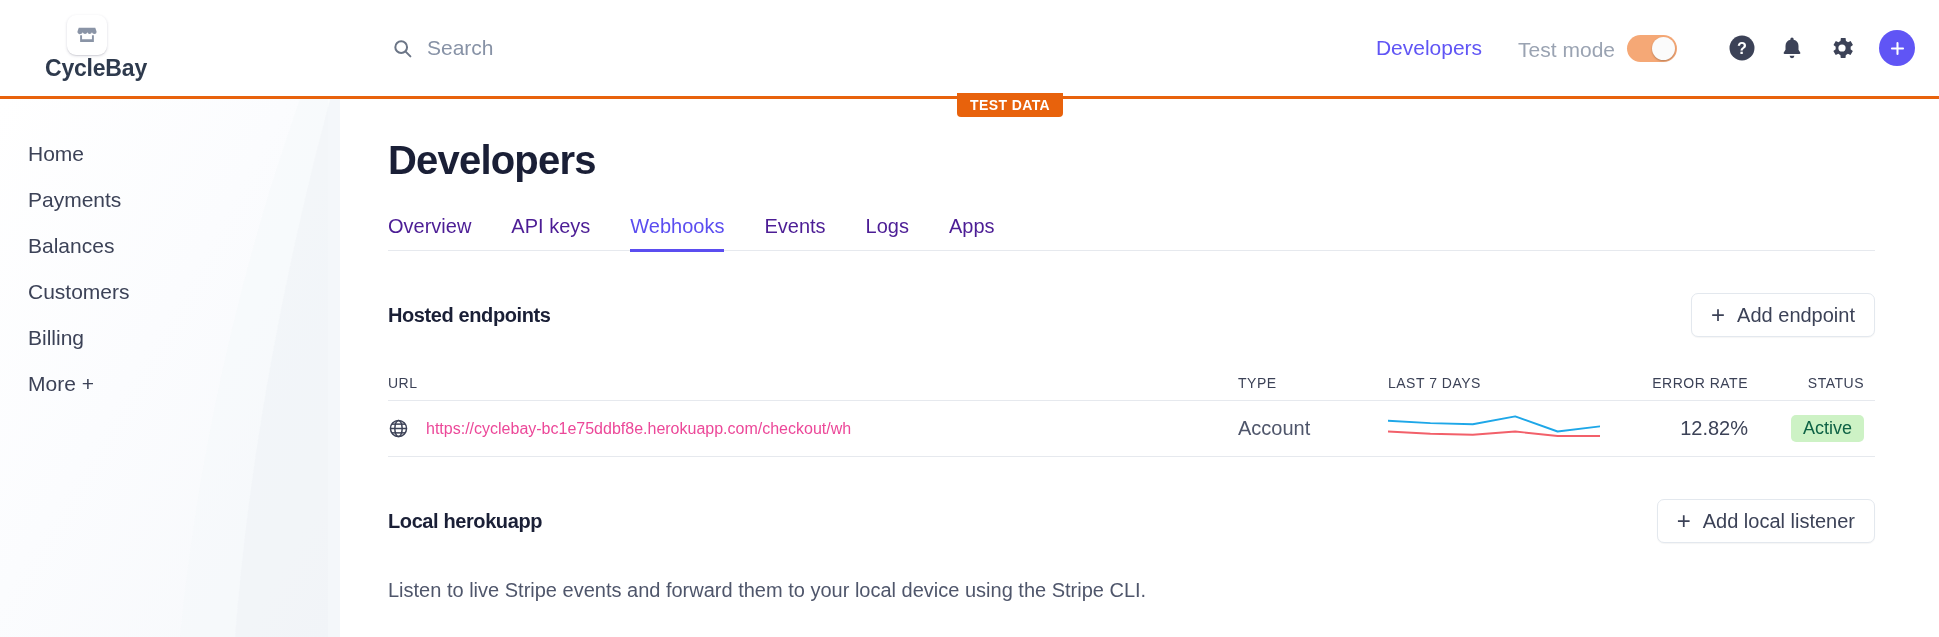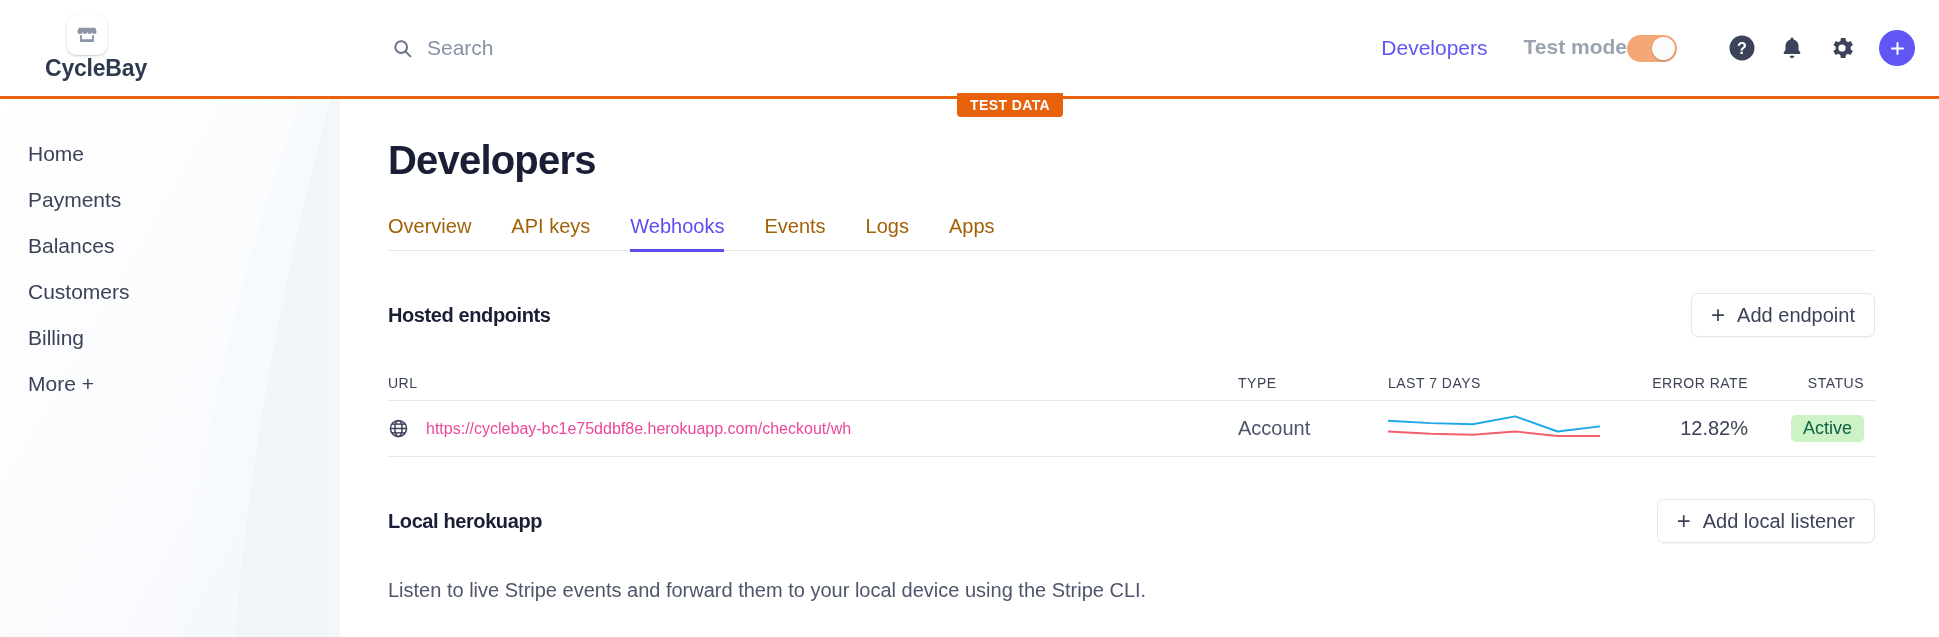--- a/index.html
+++ b/index.html
@@ -33,21 +33,21 @@
   }
   .search-label { font-size:21px; color:#8792a6; }
 
   .top-right {
     position:absolute; right:24px; top:50%; transform:translateY(-50%);
     display:flex; align-items:center;
   }
   .developers-link {
     font-size:21px; color:#6055f5; font-weight:500; margin-right:36px; cursor:pointer;
   }
-  .testmode { display:flex; align-items:flex-start; gap:0; margin-right:38px;font-weight:bold; }
+  .testmode { display:flex; align-items:flex-end; gap:12px; margin-right:38px; }
   .testmode-label { font-size:21px; color:#9aa3b2; }
   .toggle {
     width:50px; height:27px; border-radius:14px; background:#f5a876;
     position:relative; cursor:pointer;
   }
   .toggle-knob {
     position:absolute; top:2px; right:2px; width:23px; height:23px;
     border-radius:50%; background:#fbfbfb;
     box-shadow:0 1px 2px rgba(0,0,0,.25);
   }
@@ -89,21 +89,21 @@
   .main { position:absolute; left:388px; top:99px; width:1487px; }
   .page-title {
     font-size:40px; font-weight:700; color:#1a1f36; letter-spacing:-.8px;
     margin-top:39px;
   }
   .tabs {
     display:flex; align-items:flex-end; gap:40px; margin-top:26px;
     border-bottom:1px solid #e6e9ee; height:42px;
   }
   .tab {
-    font-size:20px; color:#a16207; cursor:pointer; padding-bottom:11px;
+    font-size:20px; color:#4c1d95; cursor:pointer; padding-bottom:11px;
     border-bottom:3px solid transparent; margin-bottom:-2px;
   }
   .tab.active { color:#5b4df0; border-bottom-color:#5b4df0; font-weight:500; }
 
   .section-head {
     display:flex; align-items:center; justify-content:space-between;
     margin-top:42px;
   }
   .section-title { font-size:20px; font-weight:700; color:#1a1f36; letter-spacing:-.4px; }
   .btn {

